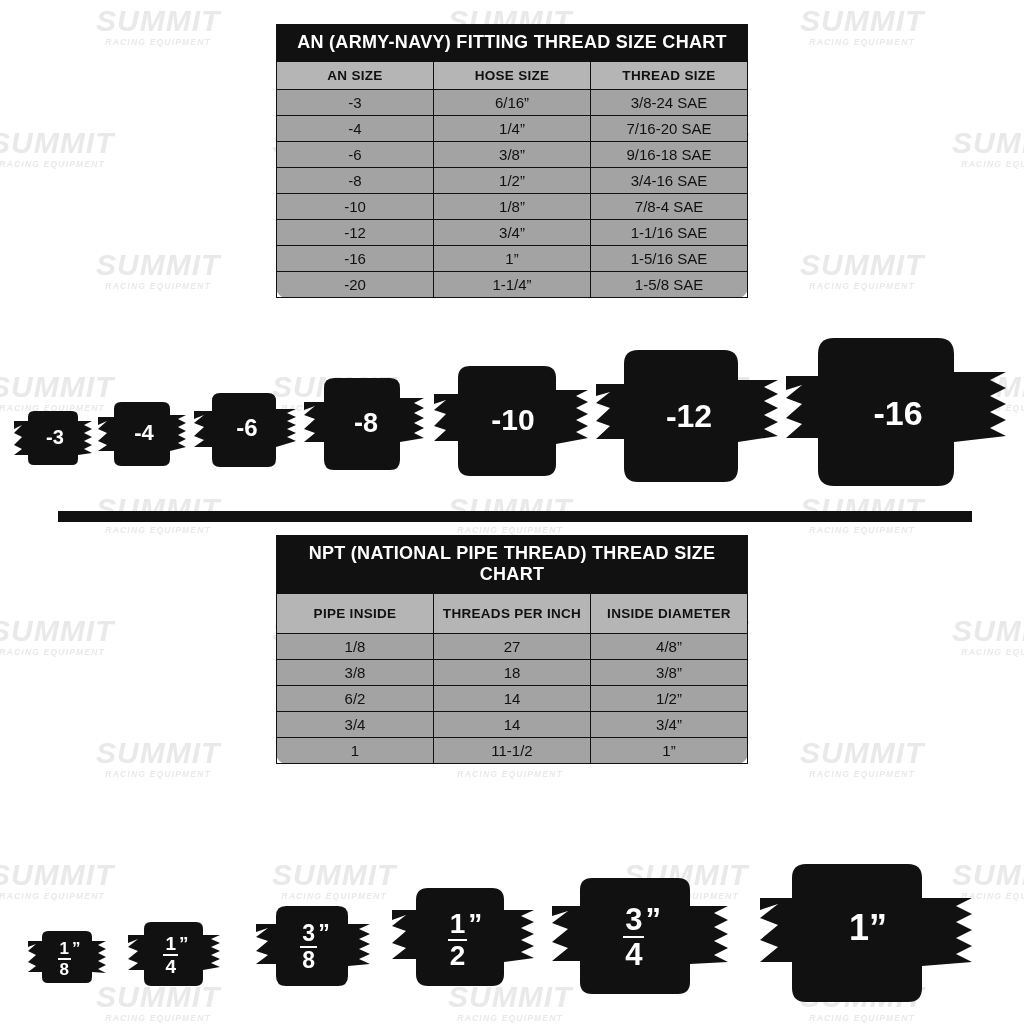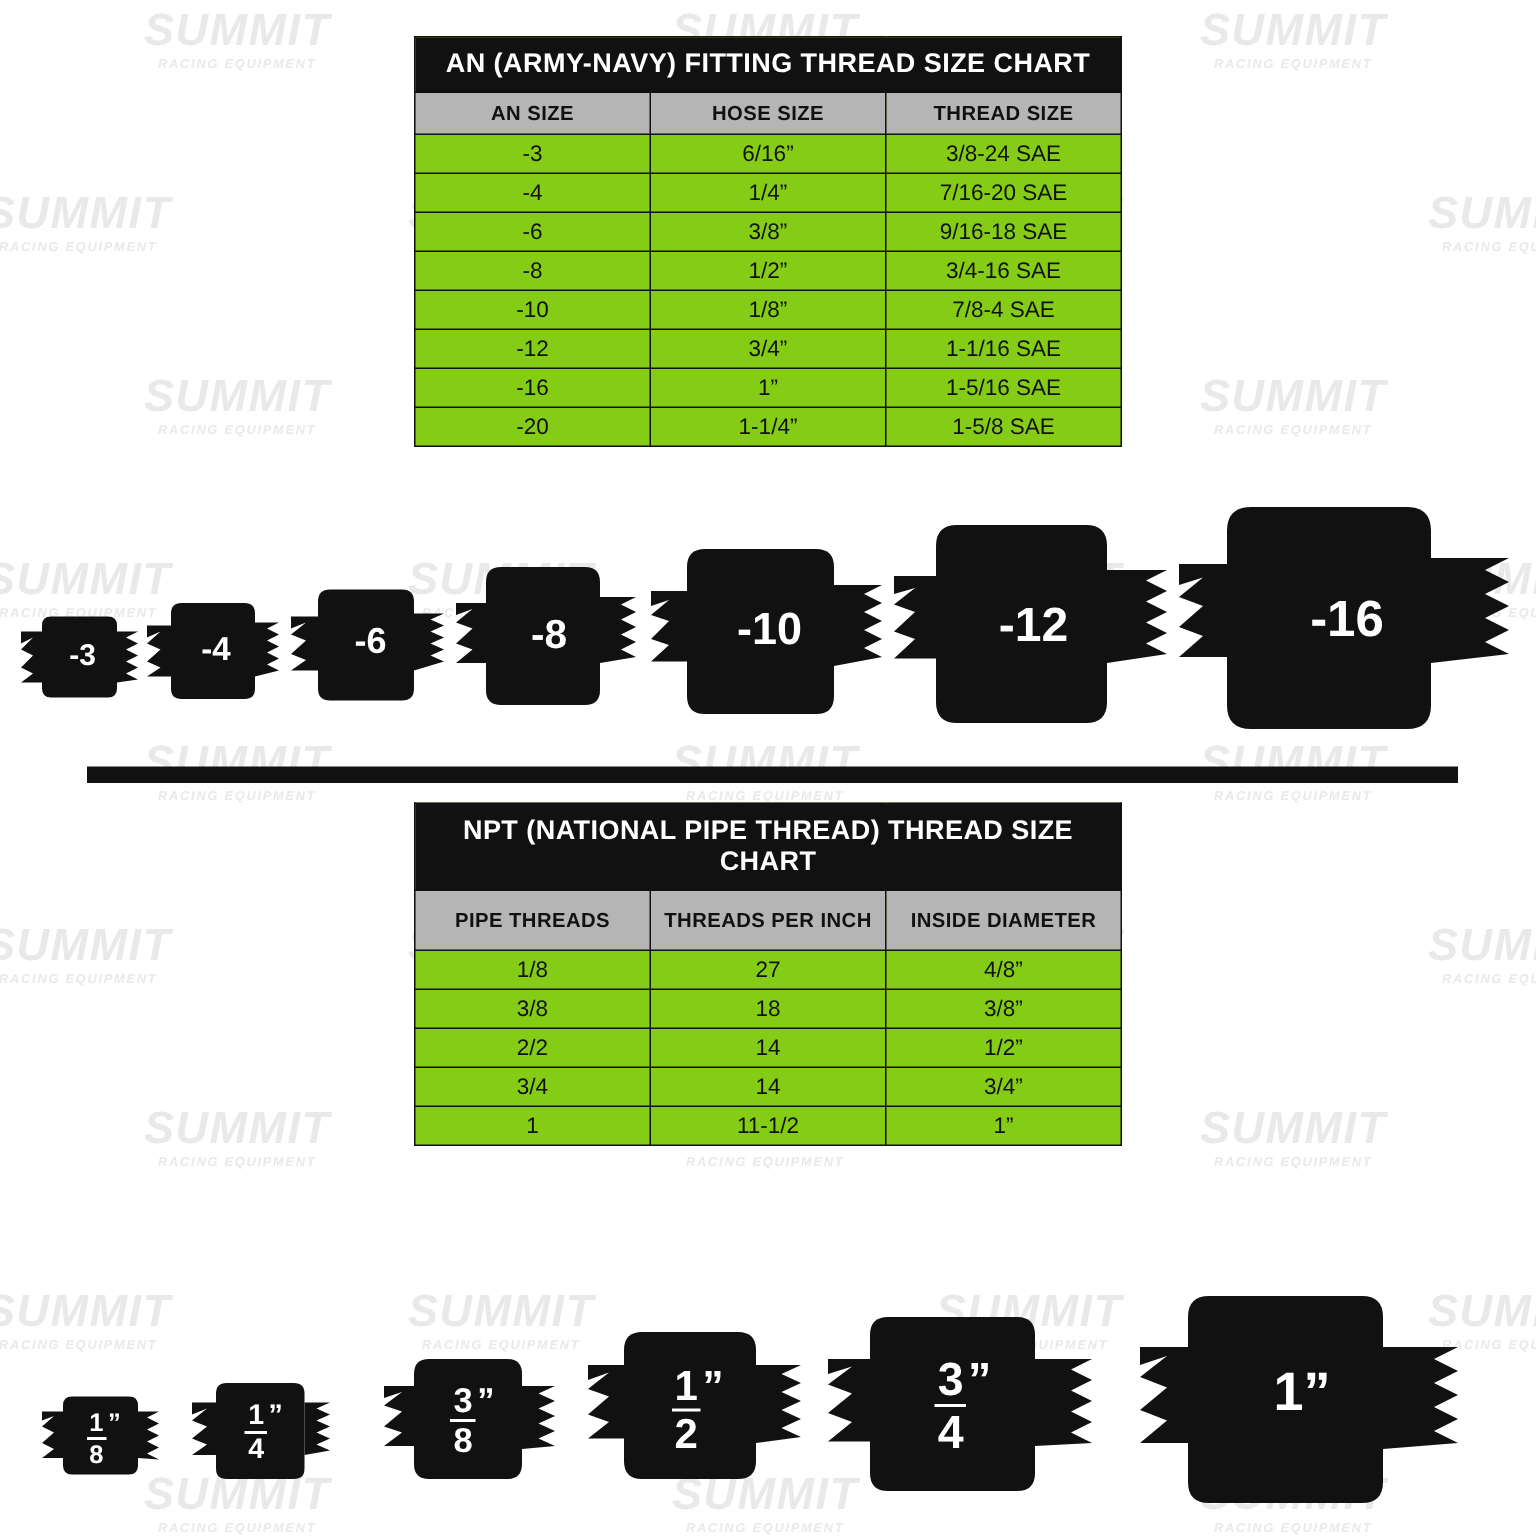--- a/index.html
+++ b/index.html
@@ -50,22 +50,23 @@
     margin-top: 2px;
   }
 
   
   .chart-block {
     position: absolute;
     z-index: 2;
   }
   table.chart {
     border-collapse: collapse;
-    background: #84cc16;
+    background: #a3a3a3;
     table-layout: fixed;
+    border-radius: 11px;
   }
   table.chart td, table.chart th {
     border: 1px solid #111111;
     text-align: center;
     font-family: "Liberation Sans", sans-serif;
   }
   .chart-title {
     background: #111111;
     color: #ffffff;
     font-weight: bold;
@@ -392,36 +393,36 @@
 
   <div class="divider" style="left:58px; top:511px; width:914px; height:11px;"></div>
 
   <div class="chart-block" style="left:276px; top:535px;">
     <table class="chart" style="width:472px;">
       <tbody>
           <tr>
         <td class="chart-title" colspan="3">NPT (NATIONAL PIPE THREAD) THREAD SIZE CHART</td>
       </tr>
       <tr>
-        <th class="col-head" style="width:162px; padding:12px 4px;">PIPE THREADS</th>
+        <th class="col-head" style="width:162px; padding:12px 4px;">PIPE INSIDE</th>
         <th class="col-head" style="width:150px; padding:12px 4px;">THREADS PER INCH</th>
         <th class="col-head" style="width:160px; padding:12px 4px;">INSIDE DIAMETER</th>
       </tr>
       <tr>
         <td class="cell">1/8</td>
         <td class="cell">27</td>
         <td class="cell">4/8”</td>
       </tr>
       <tr>
         <td class="cell">3/8</td>
         <td class="cell">18</td>
         <td class="cell">3/8”</td>
       </tr>
       <tr>
-        <td class="cell">2/2</td>
+        <td class="cell">6/2</td>
         <td class="cell">14</td>
         <td class="cell">1/2”</td>
       </tr>
       <tr>
         <td class="cell">3/4</td>
         <td class="cell">14</td>
         <td class="cell">3/4”</td>
       </tr>
       <tr>
         <td class="cell">1</td>

